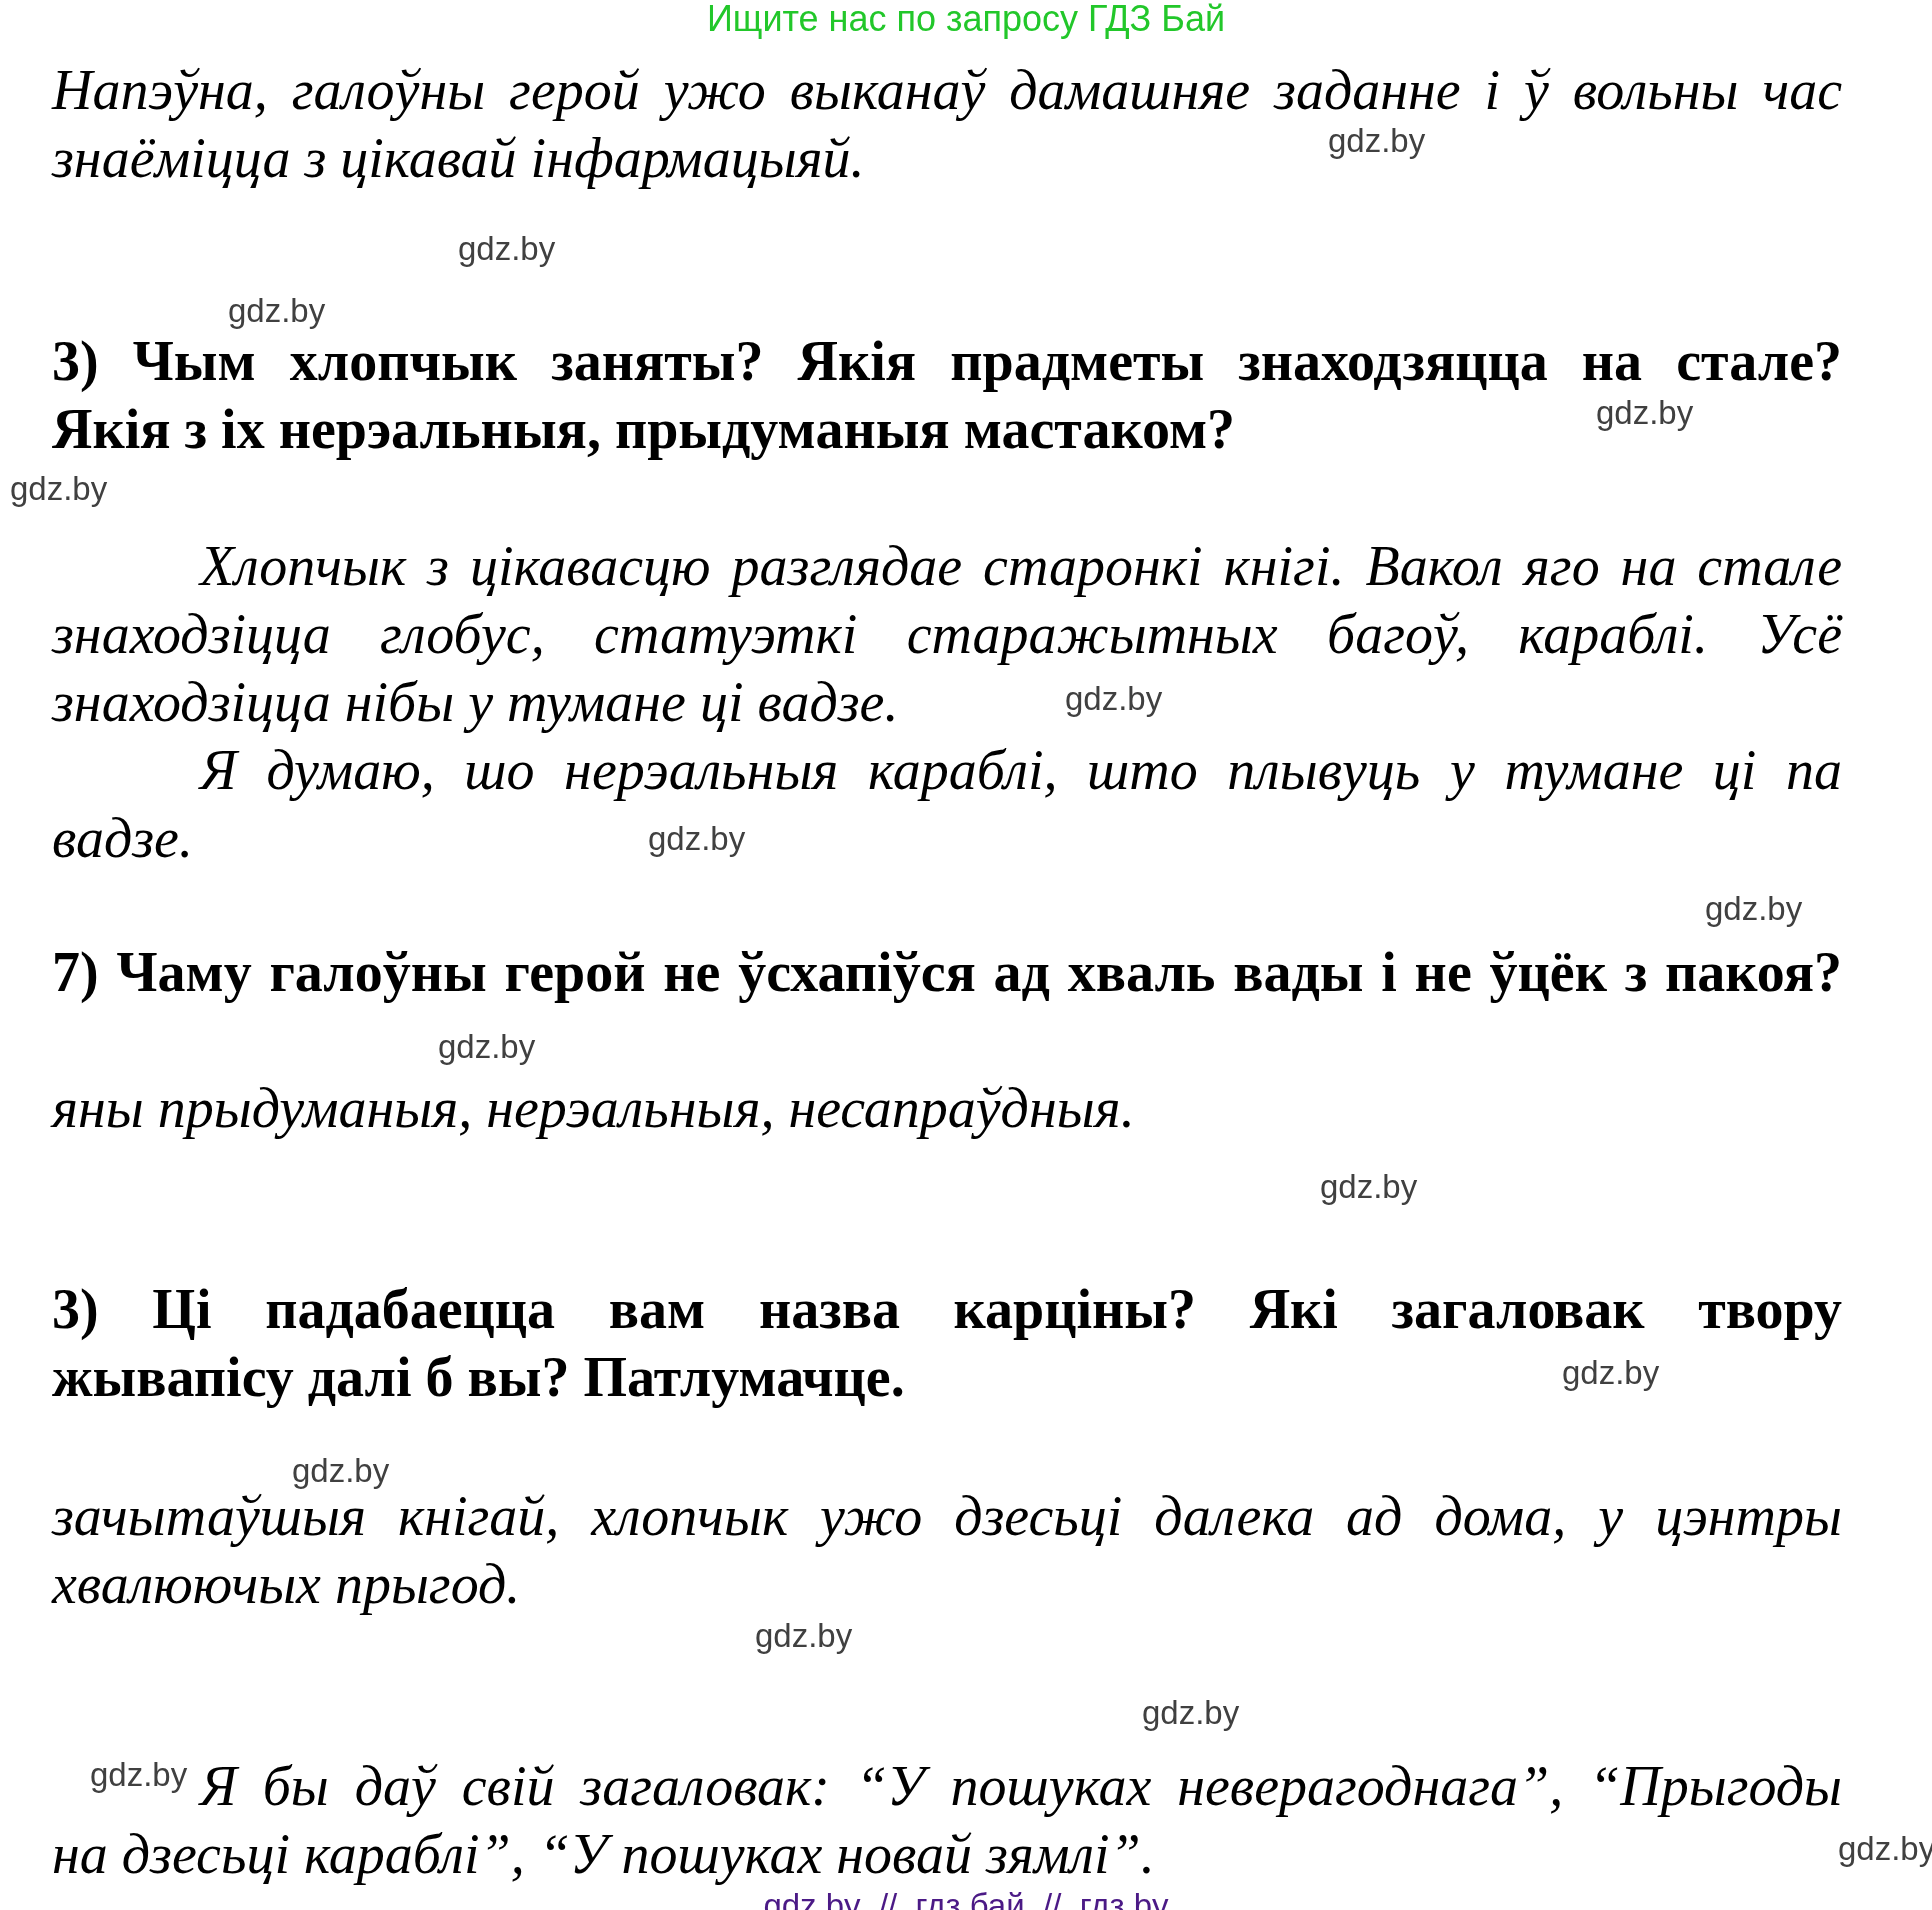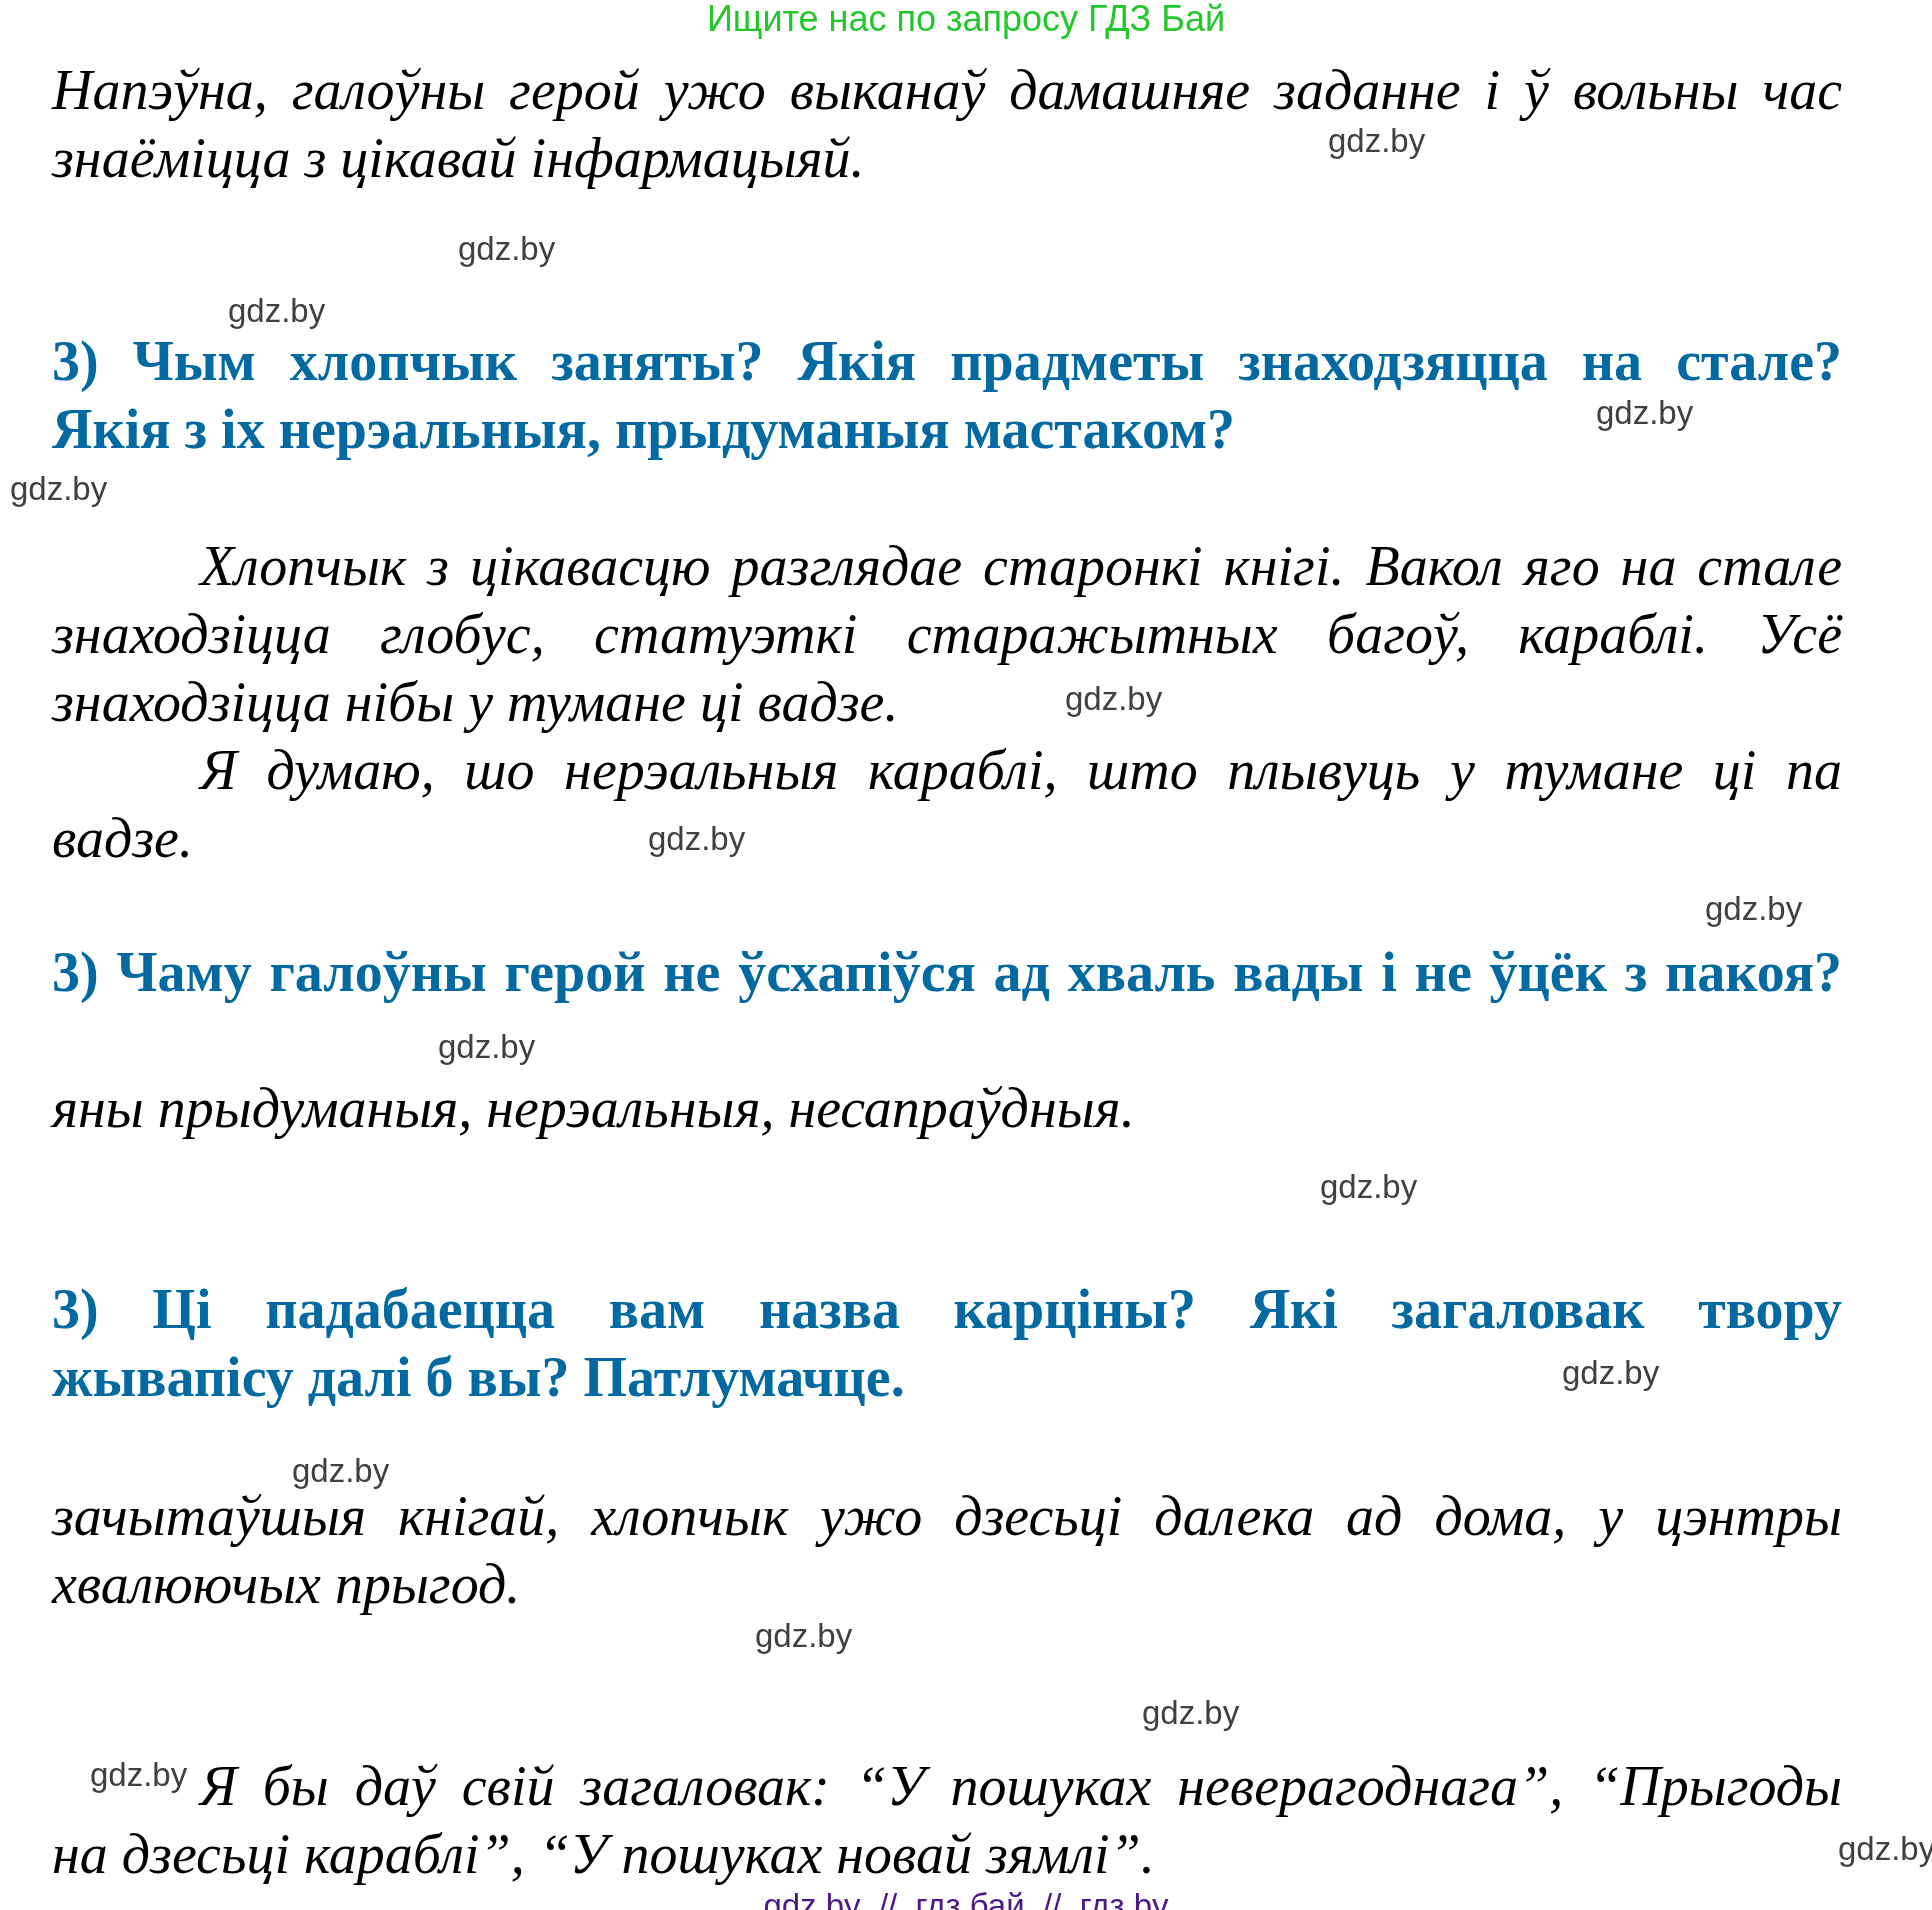--- a/index.html
+++ b/index.html
@@ -2,21 +2,21 @@
 <html><head>
 <meta charset="utf-8">
 <style>
   html, body { margin:0; padding:0; background:#ffffff; }
   body { width:1932px; height:1910px; position:relative; overflow:hidden; }
   .abs { position:absolute; }
   .banner { color:#22c72a; font-family:"Liberation Sans", sans-serif; font-size:36px; left:0; width:1932px; text-align:center; top:-2px; white-space:nowrap; }
   .body-text { font-family:"Liberation Serif", serif; font-size:56px; color:#000; line-height:68px; left:52px; width:1790px; text-align:justify;font-style:italic; }
   .body-text .line { display:block; }
   .just { text-align:justify; text-align-last:justify; }
-  .q { font-family:"Liberation Serif", serif; font-weight:bold; font-size:56px; color:#0369a1; line-height:68px; left:52px; width:1790px; }
+  .q { font-family:"Liberation Serif", serif; font-weight:bold; font-size:56px; color:#000000; line-height:68px; left:52px; width:1790px; }
   .wm { font-family:"Liberation Sans", sans-serif; font-size:33px; color:#404040; white-space:nowrap; }
   .footer { font-family:"Liberation Sans", sans-serif; font-size:33px; color:#4b1a86; left:0; width:1932px; text-align:center; top:1887px; white-space:pre; }
   .indent { padding-left:148px; }
 </style>
 </head>
 <body>
 
 <div class="abs banner">Ищите нас по запросу ГДЗ Бай</div>
 
 <div class="abs body-text" style="top:56px;">
@@ -34,21 +34,21 @@
   <span class="line just">знаходзіцца глобус, статуэткі старажытных багоў, караблі. Усё</span>
   <span class="line">знаходзіцца нібы у тумане ці вадзе.</span>
 </div>
 
 <div class="abs body-text" style="top:736px;">
   <span class="line just indent">Я думаю, шо нерэальныя караблі, што плывуць у тумане ці па</span>
   <span class="line">вадзе.</span>
 </div>
 
 <div class="abs q" style="top:938px;">
-  <span class="line just" style="display:block">3) Чаму галоўны герой не ўсхапіўся ад хваль вады і не ўцёк з пакоя?</span>
+  <span class="line just" style="display:block">7) Чаму галоўны герой не ўсхапіўся ад хваль вады і не ўцёк з пакоя?</span>
 </div>
 
 <div class="abs body-text" style="top:1074px;">
   <span class="line">яны прыдуманыя, нерэальныя, несапраўдныя.</span>
 </div>
 
 <div class="abs q" style="top:1275px;">
   <span class="line just" style="display:block">3) Ці падабаецца вам назва карціны? Які загаловак твору</span>
   <span class="line" style="display:block">жывапісу далі б вы? Патлумачце.</span>
 </div>

